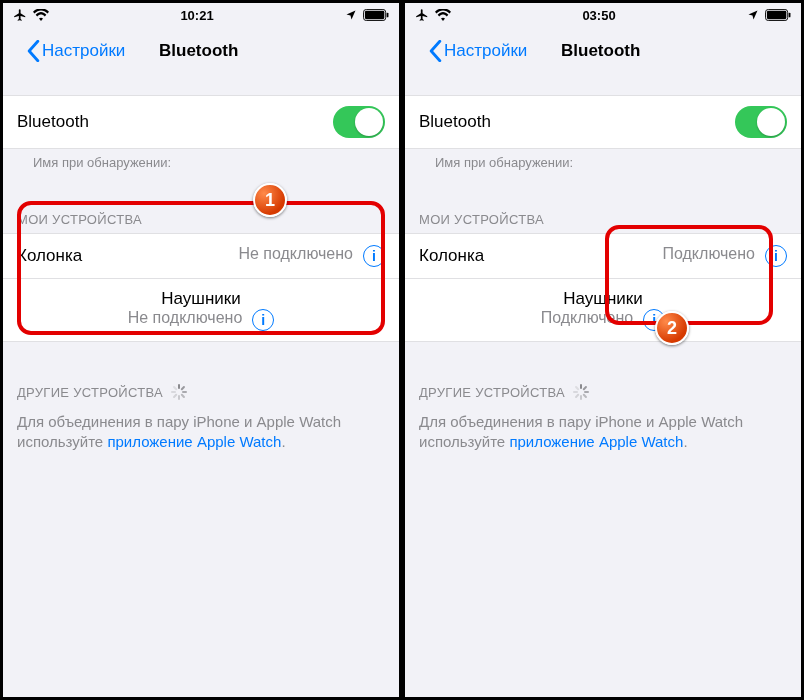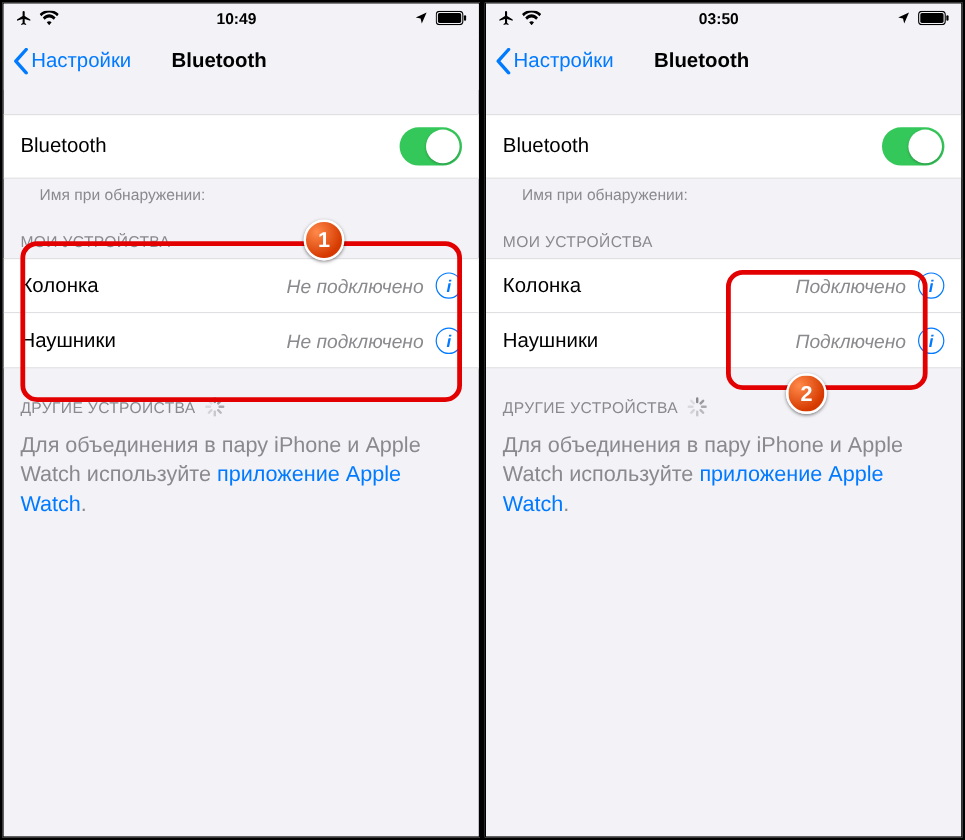--- a/index.html
+++ b/index.html
@@ -35,56 +35,57 @@
   .sb-left, .sb-right { display: flex; align-items: center; gap: 6px; }
   .sb-left svg, .sb-right svg { display: block; }
   
   .navbar {
     display: flex;
     align-items: center;
     height: 48px;
     padding: 0 8px;
     background: #f2f2f7;
     position: relative;
+    margin-left: 16px;
   }
   .back {
     display: flex;
     align-items: center;
     color: #007aff;
     font-size: 17px;
     cursor: pointer;
   }
   .back svg { margin-right: 2px; }
   .navtitle {
     position: absolute;
     left: 0; right: 0;
     text-align: center;
     font-size: 17px;
     font-weight: 600;
     color: #000;
     pointer-events: none;
   }
   .navtitle.leftish { text-align: left; padding-left: 140px; }
   
-  .group { margin-top: 24px; }
+  .group { margin-top: 42px; }
   .group.first { margin-top: 20px; }
   .cell {
     background: #fff;
     display: flex;
     align-items: center;
     justify-content: space-between;
     padding: 10px 14px;
     font-size: 17px;
     min-height: 46px;
     border-top: 1px solid #e0e0e3;
     border-bottom: 1px solid #e0e0e3;
   }
-  .cell + .cell { border-top: none; }
+  .cell + .cell { border-top: none; flex-direction: column; }
   .cell-label { color: #000; }
-  .cell-trail { display: flex; align-items: flex-end; gap: 10px; color: #8a8a8e; font-size: 16px; font-style: italic; }
+  .cell-trail { display: flex; align-items: flex-start; gap: 10px; color: #8a8a8e; font-size: 16px; }
   .info-icon {
     width: 22px; height: 22px;
     border: 1.5px solid #007aff;
     border-radius: 50%;
     color: #007aff;
     font-size: 14px;
     font-weight: 600;
     display: flex; align-items: center; justify-content: center;
     flex-shrink: 0;
     cursor: pointer;
@@ -115,21 +116,21 @@
     align-items: center;
     gap: 8px;
   }
   .footer-label {
     color: #8a8a8e;
     font-size: 13px;
     padding: 6px 30px 0;
   }
   .footer-text {
     color: #8a8a8e;
-    font-size: 18px;
+    font-size: 15px;
     padding: 6px 14px 0;
     line-height: 1.35;
   }
   .footer-text .link { color: #007aff; cursor: pointer; }
   .spinner {
     width: 16px; height: 16px;
     position: relative;
   }
   .spinner span {
     position: absolute;
@@ -174,21 +175,21 @@
 <div class="phone">
   <div class="statusbar">
     <div class="sb-left">
       <svg width="14" height="14" viewBox="0 0 24 24" fill="#000">
           <path d="M21 16v-2l-8-5V3.5a1.5 1.5 0 0 0-3 0V9l-8 5v2l8-2.5V19l-2 1.5V22l3.5-1 3.5 1v-1.5L13 19v-5.5l8 2.5z"></path>
         </svg>
       <svg width="16" height="12" viewBox="0 0 24 18" fill="#000">
           <path d="M12 18l3-3.8c-1.8-1.6-4.2-1.6-6 0L12 18zM4 8.5l2.3 2.8C8.4 9.2 10.1 8.3 12 8.3s3.6.9 5.7 3l2.3-2.8C17.2 5.6 14.7 4.4 12 4.4S6.8 5.6 4 8.5zM0 4l2.2 2.7C5.2 3.7 8.4 2.1 12 2.1s6.8 1.6 9.8 4.6L24 4C20.5.4 16.4-1 12-1S3.5.4 0 4z"></path>
         </svg>
     </div>
-    <div>10:49</div>
+    <div>10:21</div>
     <div class="sb-right">
       <svg width="12" height="12" viewBox="0 0 24 24" fill="#000">
           <path d="M3 11l18-8-8 18-2-8-8-2z"></path>
         </svg>
       <svg width="26" height="12" viewBox="0 0 28 13">
           <rect x="0.5" y="0.5" width="24" height="12" rx="3" stroke="#000" fill="none"></rect>
           <rect x="2" y="2" width="21" height="9" rx="1.5" fill="#000"></rect>
           <rect x="25.5" y="4" width="2" height="5" rx="1" fill="#000"></rect>
         </svg>
     </div>

